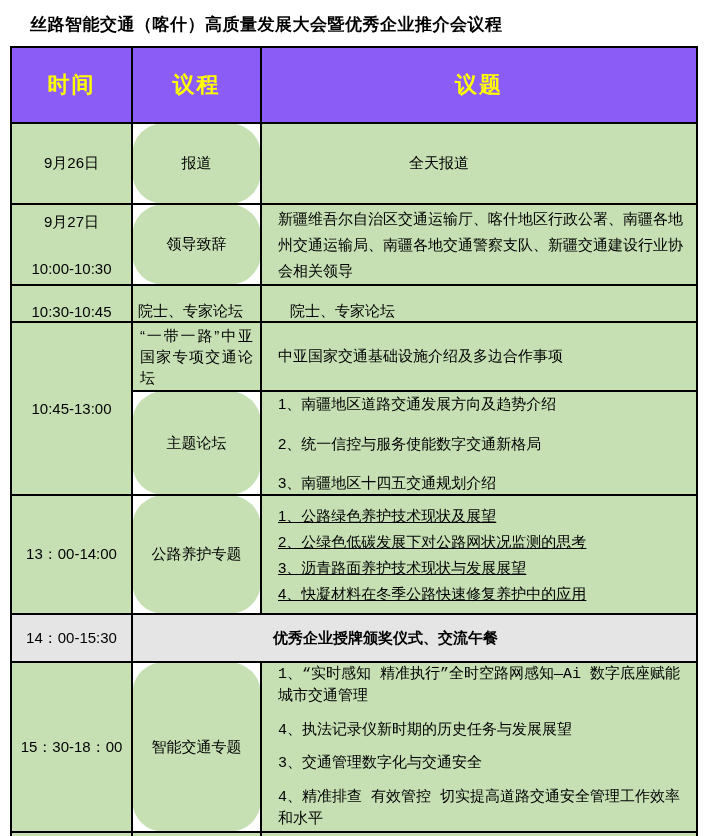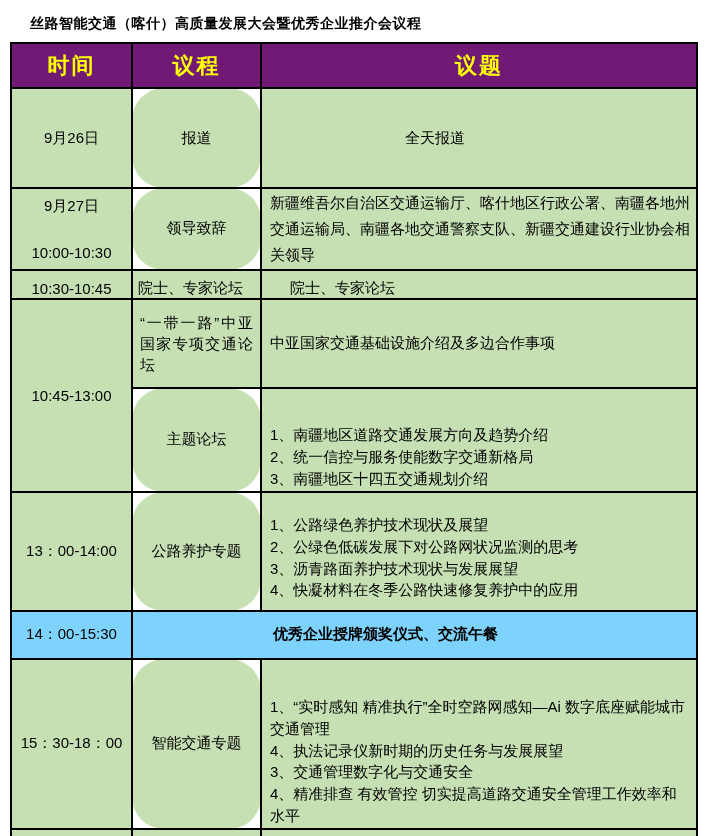--- a/index.html
+++ b/index.html
@@ -2,74 +2,74 @@
 <html><head>
 <meta charset="utf-8">
 <style>
   html,body{margin:0;padding:0;background:#ffffff;}
   body{
     width:705px;height:836px;overflow:hidden;
     font-family:"Liberation Sans","DejaVu Sans",sans-serif;
     color:#000;
   }
   .page-title{
-    font-size:14px;font-weight:bold;color:#000;
+    font-size:17px;font-weight:bold;color:#000;
     margin:14px 0 10px 30px;line-height:1.3;
     letter-spacing:0.5px;
   }
   table.agenda{
     border-collapse:collapse;table-layout:fixed;
     margin-left:10px;
   }
   table.agenda col.c-time{width:121px;}
   table.agenda col.c-agenda{width:129px;}
   table.agenda col.c-topic{width:436px;}
   th,td{
     border:2px solid #000;
     box-sizing:border-box;
     font-size:15px;
     vertical-align:middle;
     padding:1px 6px;
   }
   th{
-    background:#701a75;color:#FFFF00;
+    background:#8b5cf6;color:#FFFF00;
     font-size:22px;font-weight:bold;
-    height:45px;text-align:center;
+    height:76px;text-align:center;
     letter-spacing:2px;
   }
   td{background:#C6E0B4;}
   
-  .r-reg td{height:100px;margin-top:48px;}
+  .r-reg td{height:81px;margin-top:48px;}
   .r-open td{height:58px;}
-  .r-acad td{height:21px;padding-top:8px;padding-bottom:0;}
+  .r-acad td{height:21px;padding-top:16px;padding-bottom:0;}
   .r-belt td{height:60px;}
   .r-key td{height:103px;}
   .r-maint td{height:119px;}
   .r-award td{height:48px;}
   .r-its td{height:170px;}
   .r-empty td{height:11px;padding:0;}
   
   .time-cell{text-align:center;}
   .date-time{display:flex;flex-direction:column;justify-content:space-between;height:64px;align-items:center;}
   
   .agenda-cell{text-align:center;border-radius:32px;}
   .agenda-left{text-align:left;padding-left:5px;}
-  .agenda-justify{text-align:justify;text-align-last:left;padding:12px 7px;line-height:1.4;}
+  .agenda-justify{text-align:justify;text-align-last:left;padding:2px 7px;line-height:1.4;}
   
-  .topic-cell{text-align:left;padding-left:8px;padding-right:6px;}
+  .topic-cell{text-align:left;padding-left:16px;padding-right:6px;}
   .topic-centerish{text-align:center;padding-right:96px;}
   .topic-indent{text-align:left;padding-left:28px;}
   .topic-para{line-height:1.72;}
-  .topic-list{display:flex;flex-direction:column;justify-content:flex-end;height:100%;}
+  .topic-list{display:flex;flex-direction:column;justify-content:space-between;height:100%;}
   .topic-list .item{line-height:1.45;}
   .r-key .topic-list{height:100px;}
-  .r-maint .topic-list{height:100px;}
-  .r-its .topic-list{height:166px;}
+  .r-maint .topic-list{height:100px;text-decoration:underline;}
+  .r-its .topic-list{height:166px;font-family:Liberation Mono, monospace;}
   
-  .r-award td{background:#7dd3fc;}
+  .r-award td{background:#e5e5e5;}
   .award-cell{text-align:center;font-weight:bold;padding-right:90px;padding-left:32px;}
 </style>
 </head>
 <body>
 
 <div>
   <h1 class="page-title">丝路智能交通（喀什）高质量发展大会暨优秀企业推介会议程</h1>
 
   <table class="agenda">
     <colgroup>

